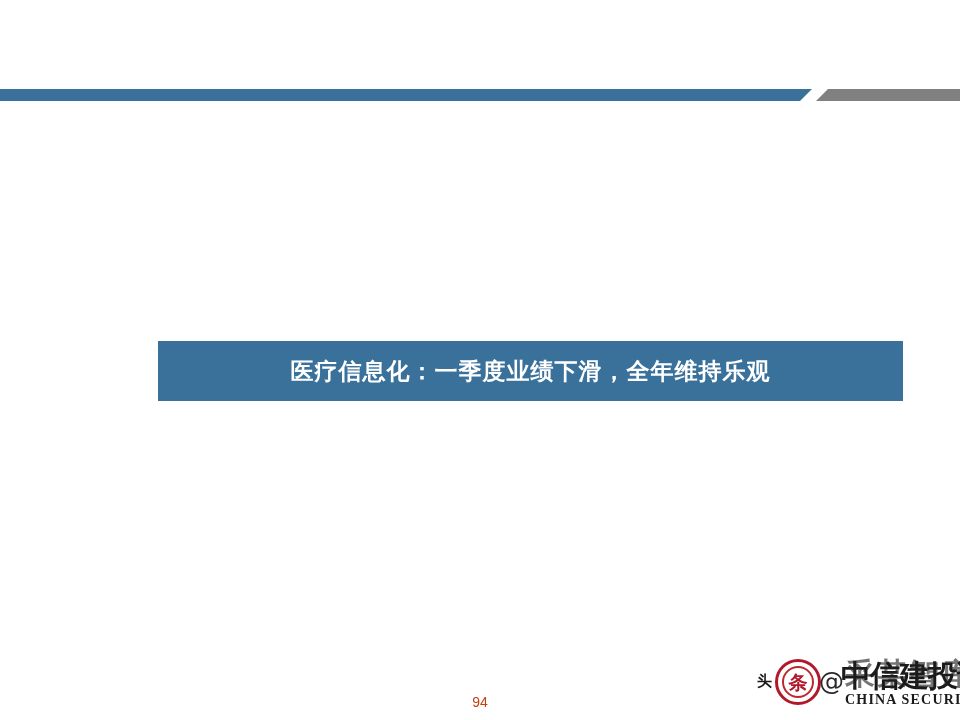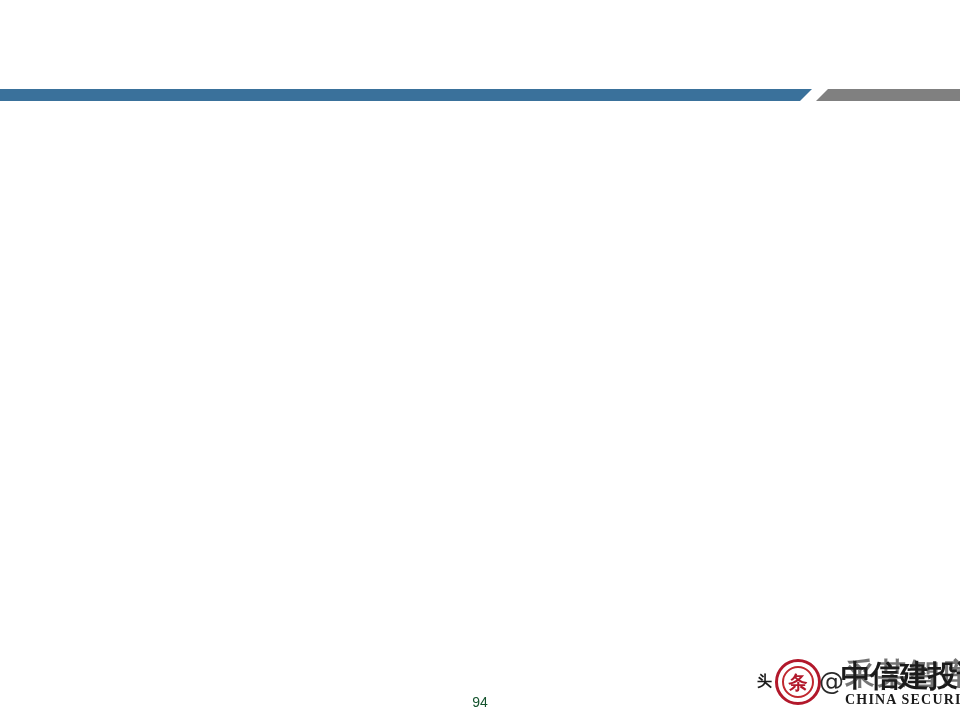--- a/index.html
+++ b/index.html
@@ -83,21 +83,21 @@
   }
 
   
   .page-number {
     position: absolute;
     left: 0;
     top: 694px;
     width: 960px;
     text-align: center;
     font-size: 14px;
-    color: #14532d;
+    color: #c2410c;
   }
 
   
   .logo-cluster {
     position: absolute;
     left: 757px;
     top: 655px;
     width: 203px;
     height: 58px;
   }
@@ -201,20 +201,23 @@
 </style>
 </head>
 <body>
 
 <div class="top-rule-wrap">
   <div class="rule-blue"></div>
   <div class="rule-gray"></div>
 </div>
 
 <div class="section-band">
+  <div class="section-title-bar">
+    <span class="section-title-text">医疗信息化：一季度业绩下滑，全年维持乐观</span>
+  </div>
 </div>
 
 <div class="page-number">94</div>
 
 <div class="logo-cluster">
 
   <span class="seal-side-left">头</span>
 
   <div class="seal">
     <div class="seal-inner"></div>

